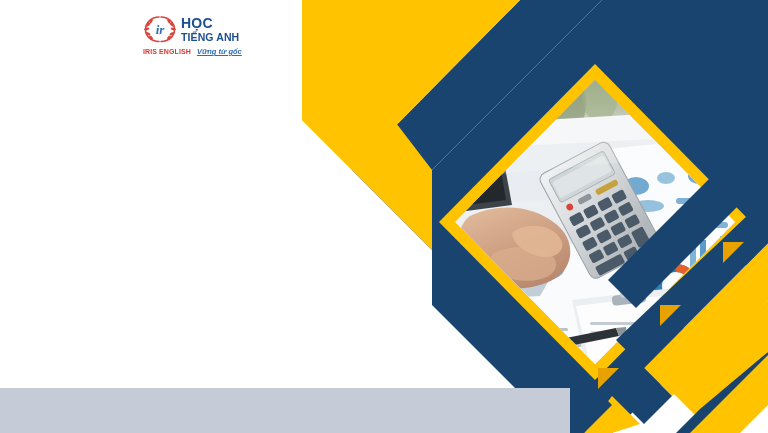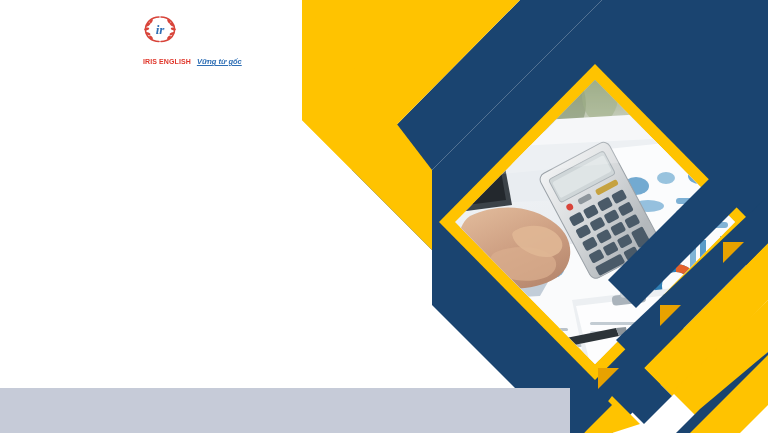--- a/index.html
+++ b/index.html
@@ -29,21 +29,20 @@
   
   .logo-block {
     position: absolute;
     left: 142px;
     top: 14px;
     width: 122px;
     height: 52px;
     display: flex;
     flex-direction: column;
     z-index: 6;
-    gap: 10px;
   }
   .logo-top {
     display: flex;
     align-items: flex-start;
   }
   .logo-emblem {
     width: 36px;
     height: 30px;
     flex: 0 0 36px;
     position: relative;
@@ -331,20 +330,24 @@
             <ellipse cx="29.8" cy="10.5" rx="2.6" ry="1.3" transform="rotate(40 29.8 10.5)"></ellipse>
             <ellipse cx="31.3" cy="15" rx="2.6" ry="1.3" transform="rotate(10 31.3 15)"></ellipse>
             <ellipse cx="30.0" cy="19.6" rx="2.6" ry="1.3" transform="rotate(-25 30 19.6)"></ellipse>
             <ellipse cx="27.0" cy="23.4" rx="2.4" ry="1.2" transform="rotate(-45 27 23.4)"></ellipse>
             <ellipse cx="26.8" cy="7.2" rx="2.4" ry="1.2" transform="rotate(60 26.8 7.2)"></ellipse>
           </g>
 
           <text x="18" y="20" text-anchor="middle" font-family="'Liberation Serif', serif" font-size="13" font-style="italic" font-weight="700" fill="#2f6fb5">ir</text>
         </svg>
       </div>
+      <div class="logo-words">
+        <span class="logo-hoc">HỌC</span>
+        <span class="logo-tieng">TIẾNG ANH</span>
+      </div>
     </div>
     <div class="logo-bottom">
       <span class="logo-iris">IRIS ENGLISH</span>
       <span class="logo-tagline">Vững từ gốc</span>
     </div>
   </div>
 
 
 </div>
 

